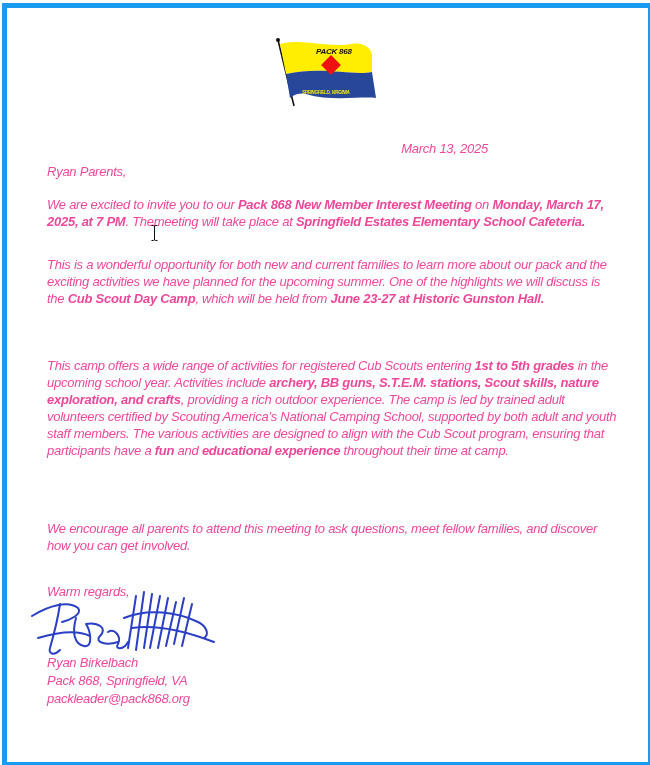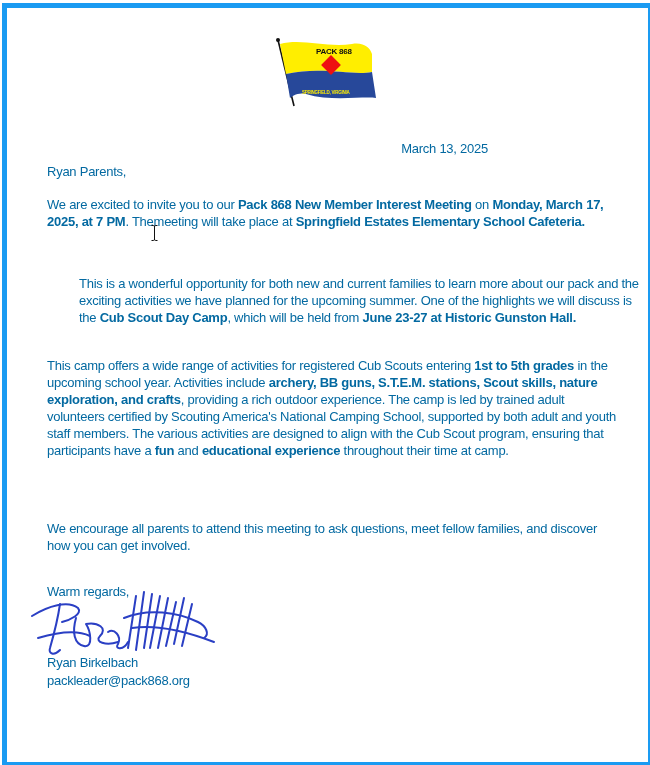--- a/index.html
+++ b/index.html
@@ -3,29 +3,30 @@
 <meta charset="utf-8">
 <style>
   html, body { margin: 0; padding: 0; background: #ffffff; }
   body { width: 650px; height: 765px; position: relative; overflow: hidden; }
   .frame {
     position: absolute; left: 2px; top: 3px; width: 641px; height: 754px;
     border: 5px solid #1a9bf2; box-sizing: content-box; background: #fff;
   }
   .doc {
     position: absolute; left: 0; top: 0; width: 532px; height: 765px;
-    font-family: "Liberation Sans", sans-serif; font-size: 13px; color: #0369a1;
+    font-family: "Liberation Sans", sans-serif; font-size: 13px; color: #ec4899;
     letter-spacing: -0.25px;
+    font-style: italic;
   }
   .logo { position: absolute; left: 272px; top: 36px; width: 110px; height: 72px; }
   .date { position: absolute; right: 44px; top: 141px; }
   .greet { position: absolute; left: 47px; top: 164px; }
   .para { position: absolute; left: 47px; width: 570px; line-height: 17px; }
   .p1 { top: 196px; }
-  .p2 { top: 275px; margin-left: 32px; }
+  .p2 { top: 256px; }
   .p3 { top: 357px; }
   .p4 { top: 520px; }
   .p5 { top: 549px; }
   .closing { position: absolute; left: 47px; top: 584px; }
   .sig-block { position: absolute; left: 47px; top: 654px; line-height: 18px; }
   .signature { position: absolute; left: 28px; top: 588px; width: 190px; height: 75px; }
   b { font-weight: bold; }
   .cursor { display: inline-block; width: 0; position: relative; }
   .cursor svg { position: absolute; left: -3px; top: -1px; }
 </style>
@@ -71,16 +72,17 @@
       <path d="M48,30 C44,44 46,56 56,58 C66,60 62,42 58,36 C70,34 80,40 72,48 C66,54 78,58 90,54"></path>
       <path d="M80,44 C86,40 94,48 90,56 C86,62 96,62 100,54"></path>
       <path d="M108,8 L100,60 M116,4 L108,62 M124,6 L116,60 M132,8 L122,60 M140,10 L130,60 M148,14 L138,58 M156,10 L146,56 M164,16 L154,58"></path>
       <path d="M96,30 C120,20 150,24 170,34 C178,38 182,46 176,50"></path>
       <path d="M104,40 C130,36 160,44 186,54"></path>
     </g>
   </svg>
 
   <div class="sig-block">
     <div>Ryan Birkelbach</div>
+    <div>Pack 868, Springfield, VA</div>
     <div>packleader@pack868.org</div>
   </div>
 
 </div>
 
 </body></html>

